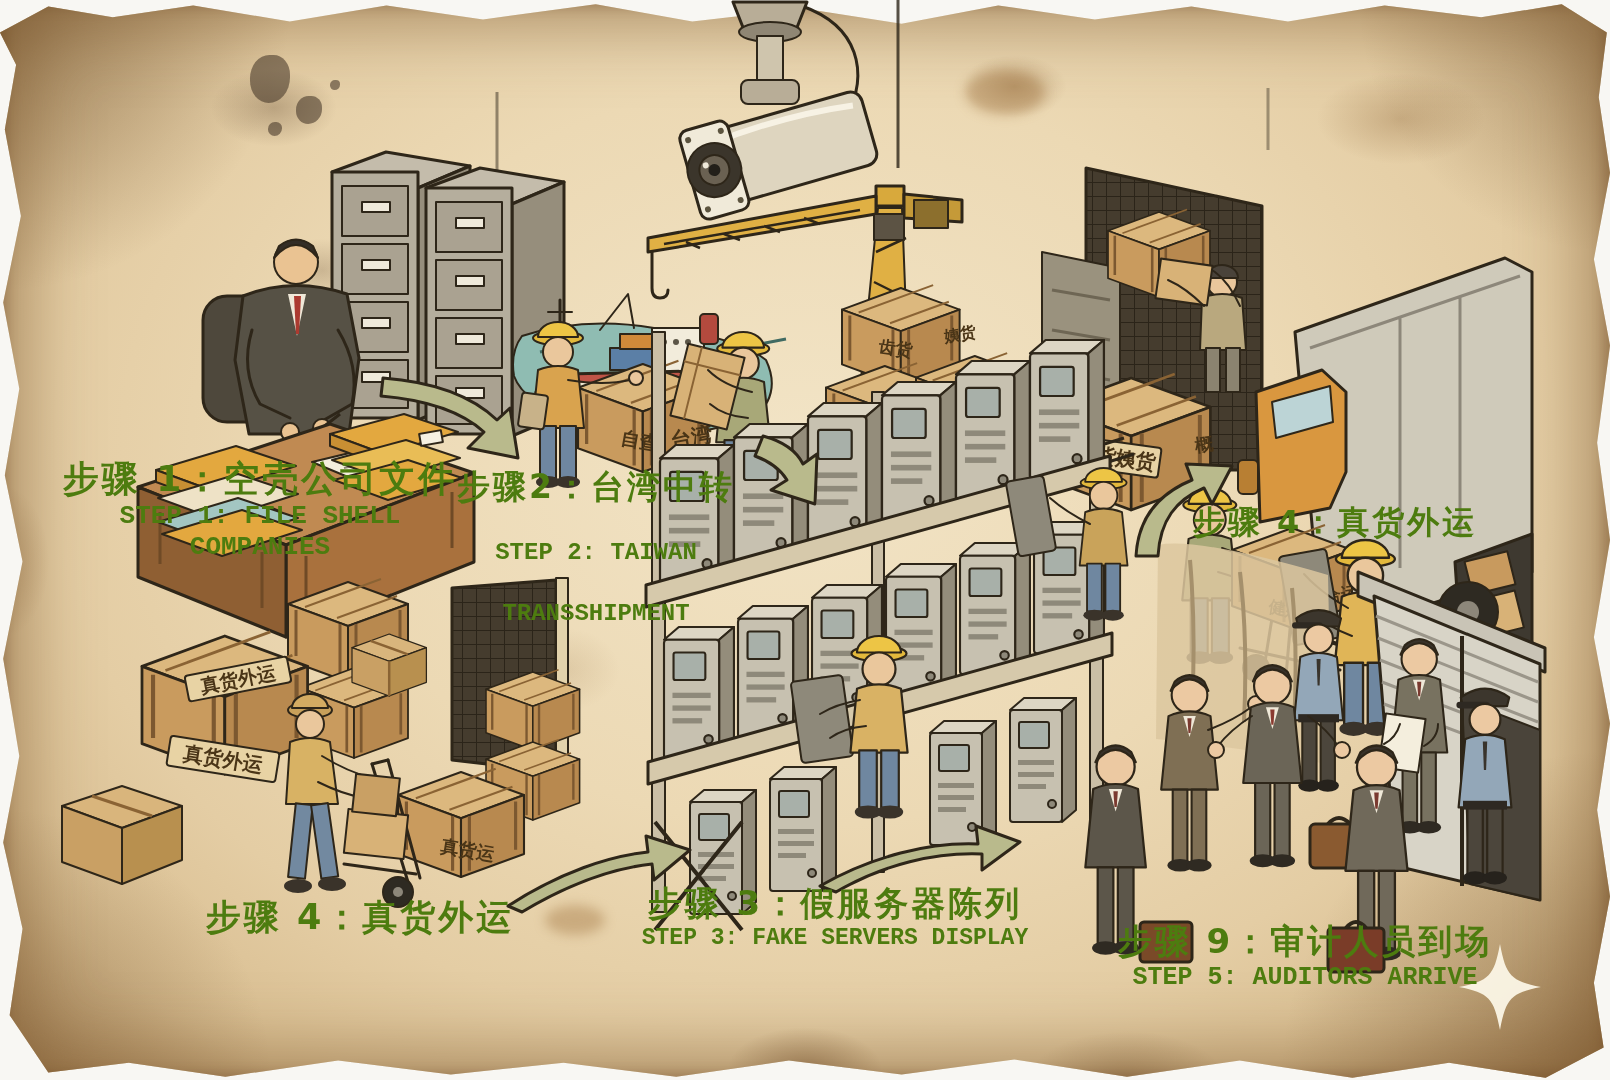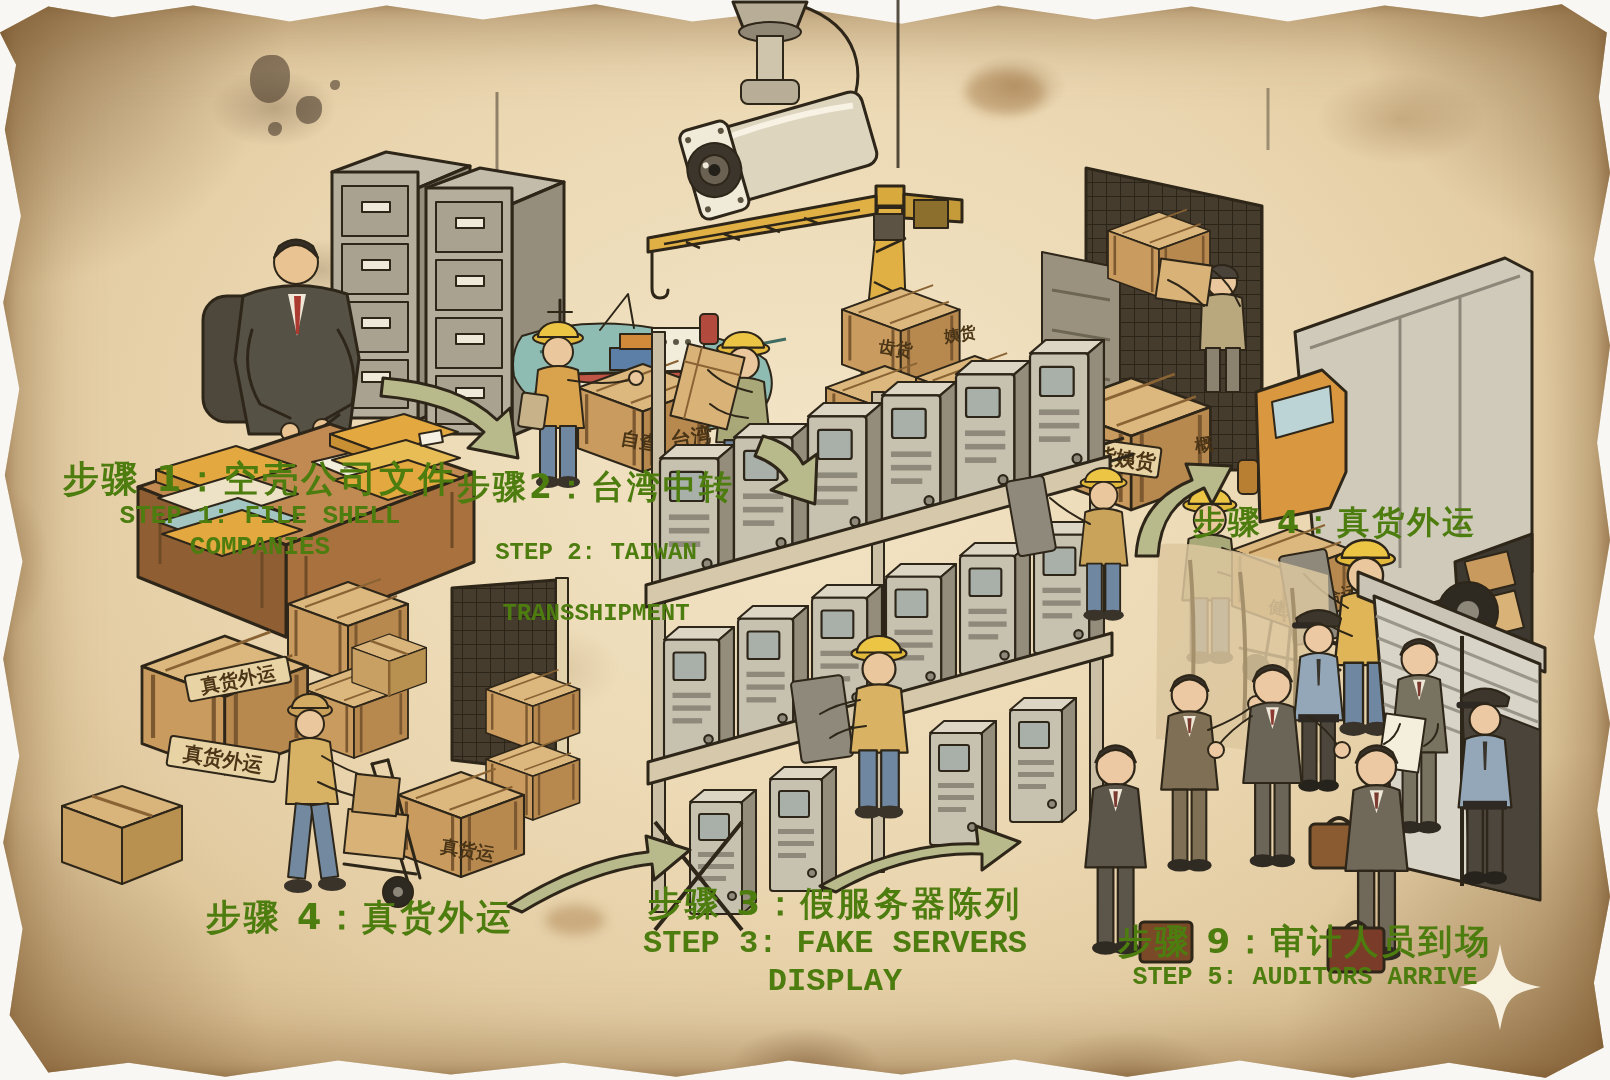--- a/index.html
+++ b/index.html
@@ -28,21 +28,21 @@
     box-shadow: inset 0 0 70px 24px rgba(118,80,38,.50), inset 0 0 14px 6px rgba(100,66,30,.40);
     clip-path: polygon(0% 3%,3% .6%,7% 1.6%,12% .5%,18% 2%,24% .5%,30% 1.8%,37% .4%,43% 2%,50% .8%,56% 2.2%,62% .5%,68% 1.8%,74% .6%,80% 2%,86% .5%,92% 1.6%,97% .4%,99.8% 3%,99.3% 9%,100% 16%,99% 24%,100% 32%,99.2% 41%,100% 50%,99% 59%,100% 67%,99.2% 75%,100% 83%,99% 91%,99.6% 97%,96% 99.8%,90% 98.4%,84% 99.8%,77% 98.2%,70% 99.7%,63% 98.1%,56% 99.5%,49% 98.2%,42% 99.7%,35% 98.4%,28% 99.5%,21% 98.2%,14% 99.7%,8% 98.4%,3% 99.3%,.6% 94%,1.4% 86%,.2% 78%,1.2% 70%,.2% 61%,1.4% 52%,.3% 44%,1.2% 36%,.2% 28%,1.3% 20%,.3% 12%,1% 6%);
   }
   .splat{position:absolute;background:rgba(62,48,34,.55);border-radius:50% 42% 55% 48%;}
   .smudge{position:absolute;background:rgba(150,100,45,.35);border-radius:50%;filter:blur(6px);}
   .label{position:absolute;text-align:center;color:#4d7c0f;}
   .label .zh{font-weight:700;letter-spacing:3px;line-height:1.25;}
   .label .en{font-weight:700;letter-spacing:0px;line-height:1.2;font-family:Liberation Mono, monospace;}
   #lbl-s1 .zh{font-size:36px;} #lbl-s1 .en{font-size:26px;}
   #lbl-s2 .zh{font-size:33px;} #lbl-s2 .en{font-size:24px;margin-top:32px;}
-  #lbl-s3 .zh{font-size:34px;} #lbl-s3 .en{font-size:32px;}
+  #lbl-s3 .zh{font-size:34px;} #lbl-s3 .en{font-size:23px;}
   #lbl-s4r .zh{font-size:32px;}
   #lbl-s4l .zh{font-size:35px;} #lbl-s4l .en{font-size:25px;}
   #lbl-s5 .zh{font-size:34px;} #lbl-s5 .en{font-size:25px;}
   svg .s3{stroke:#2e2619;stroke-width:3;stroke-linejoin:round;stroke-linecap:round;}
   svg .s2{stroke:#2e2619;stroke-width:2;stroke-linejoin:round;stroke-linecap:round;}
   svg text.ct{font-weight:700;fill:#4a3517;font-family:"DejaVu Sans",sans-serif;}
 </style>
 </head>
 <body>
 

